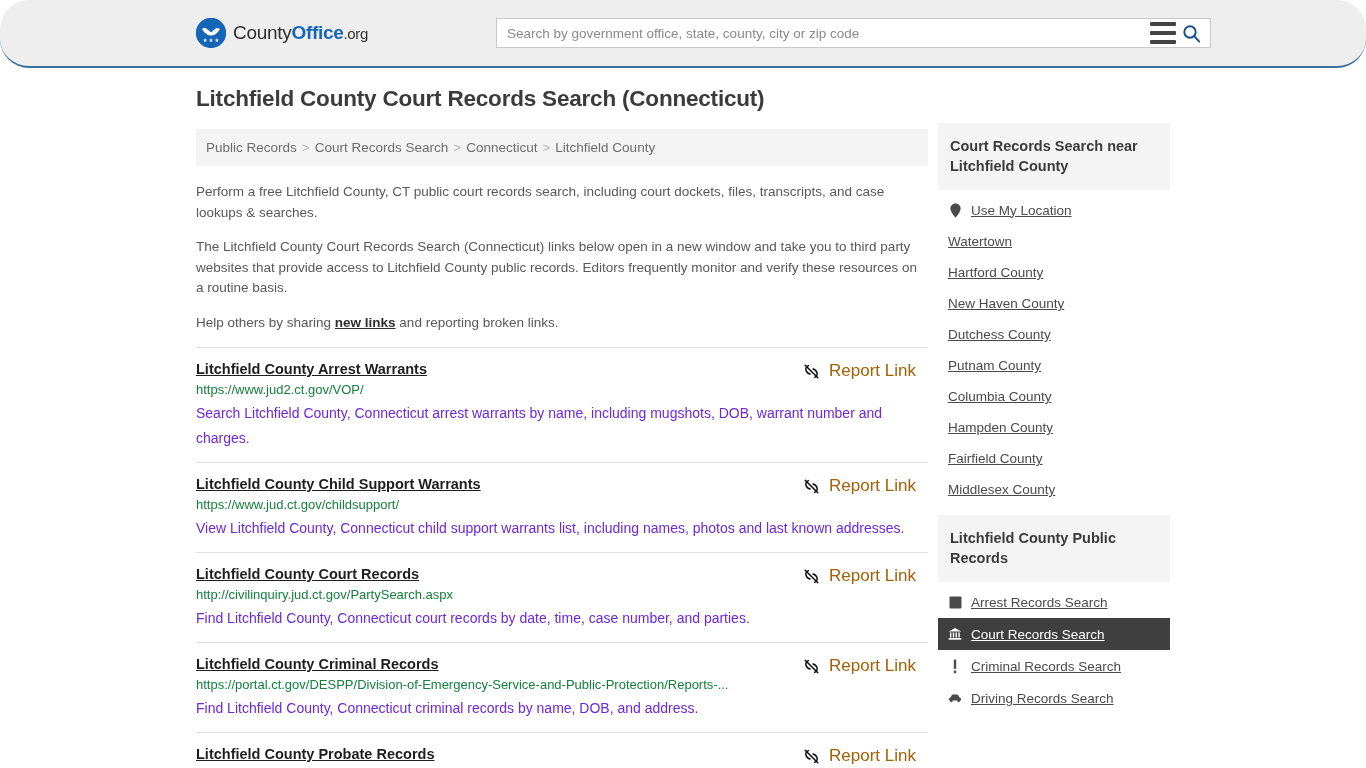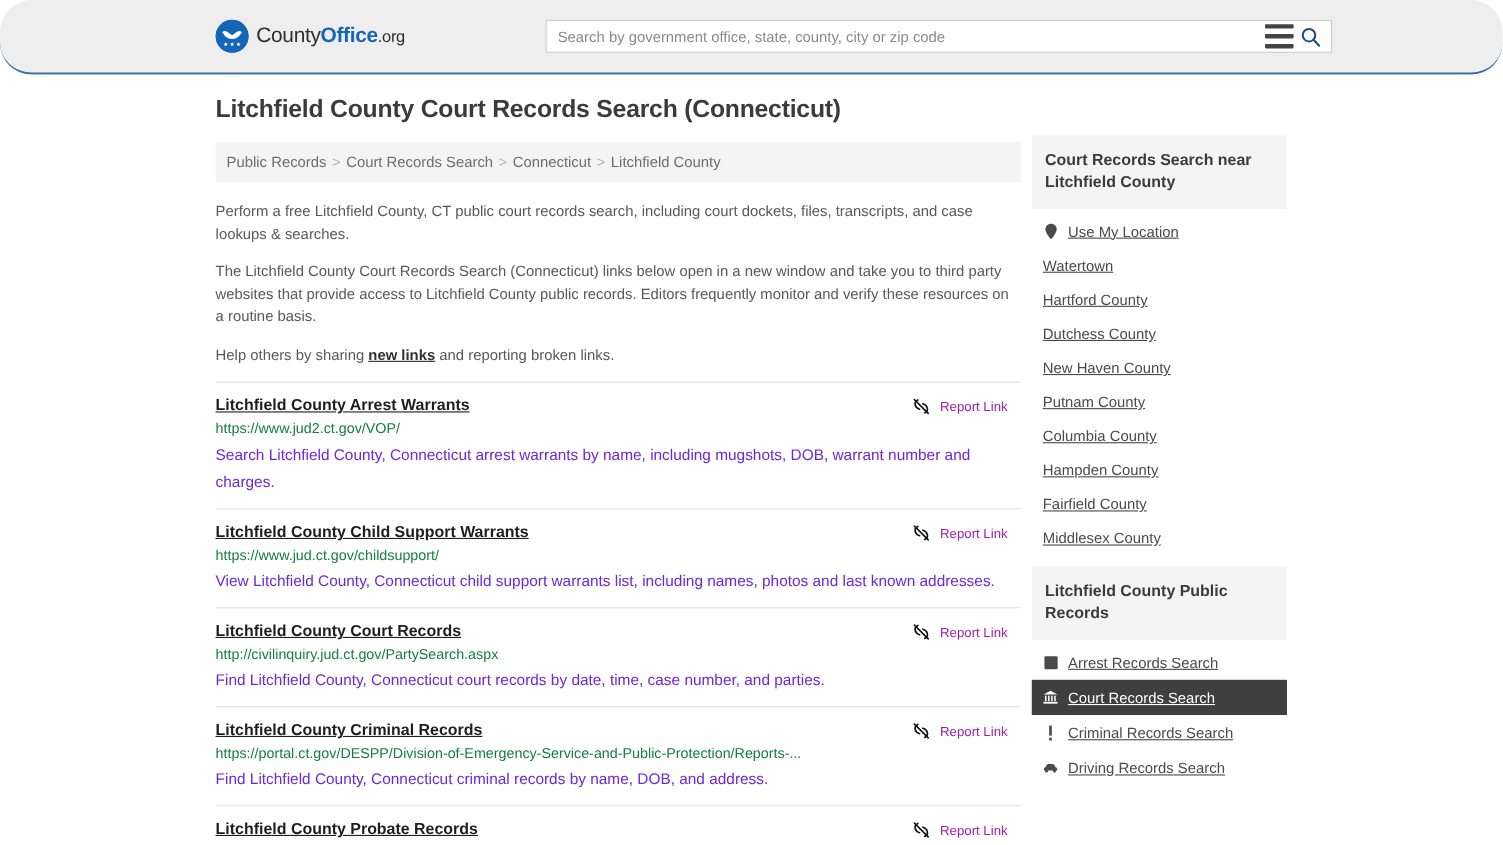--- a/index.html
+++ b/index.html
@@ -174,22 +174,22 @@
   .report-link {
     position: absolute;
     right: 12px;
     top: 13px;
     display: flex;
     align-items: center;
     gap: 9px;
     cursor: pointer;
   }
   .report-link .rl-text {
-    font-size: 12px;
-    color: #a21caf;
+    font-size: 17px;
+    color: #a16207;
   }
 
   
   .panel { margin-bottom: 10px; }
   .panel-head {
     background: #f4f4f4;
     padding: 13px 12px 14px 12px;
     font-size: 14.5px;
     font-weight: bold;
     color: #3b3b3b;
@@ -341,24 +341,24 @@
             </span>
             <a>Use My Location</a>
           </div>
           <div class="panel-item">
             <a>Watertown</a>
           </div>
           <div class="panel-item">
             <a>Hartford County</a>
           </div>
           <div class="panel-item">
+            <a>New Haven County</a>
+          </div>
+          <div class="panel-item">
             <a>Dutchess County</a>
-          </div>
-          <div class="panel-item">
-            <a>New Haven County</a>
           </div>
           <div class="panel-item">
             <a>Putnam County</a>
           </div>
           <div class="panel-item">
             <a>Columbia County</a>
           </div>
           <div class="panel-item">
             <a>Hampden County</a>
           </div>

